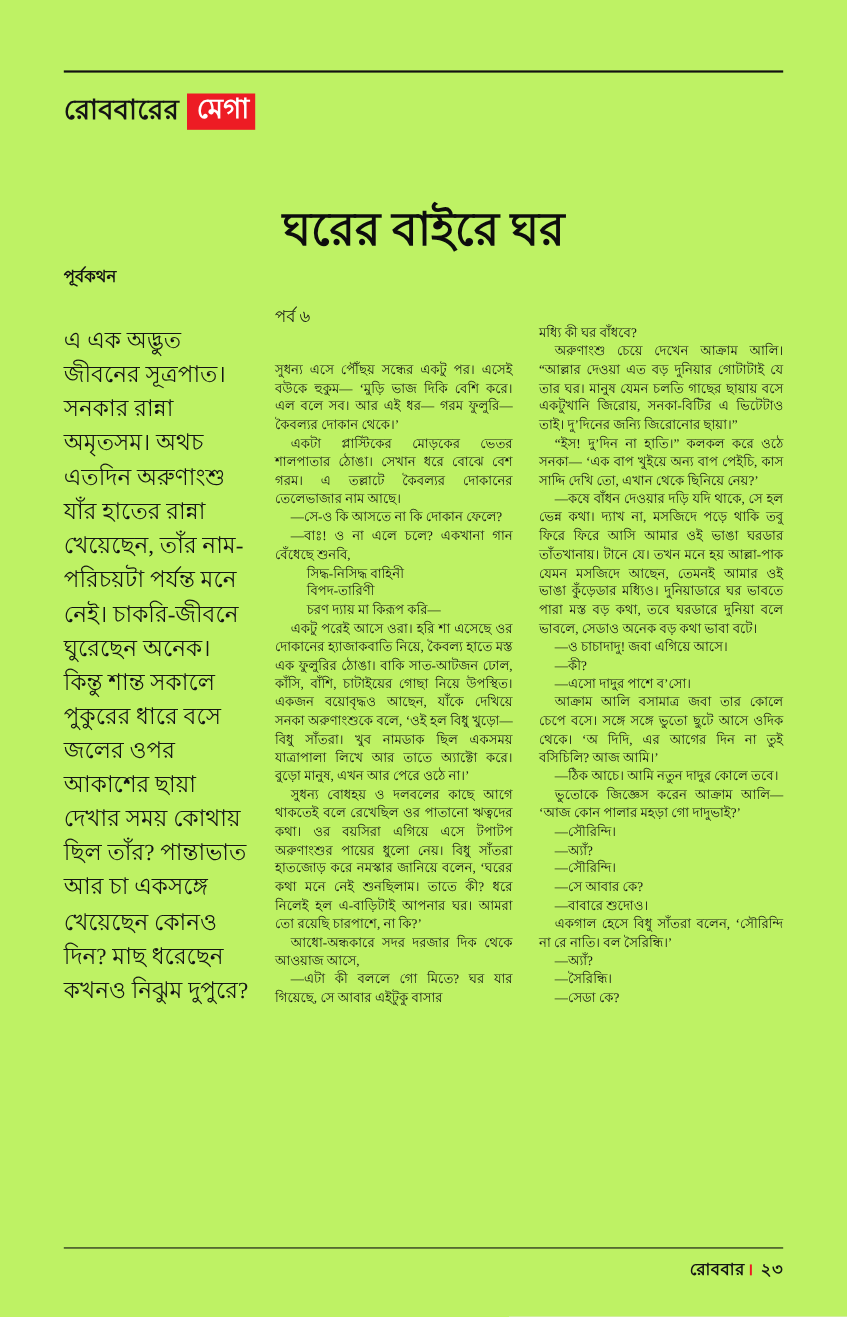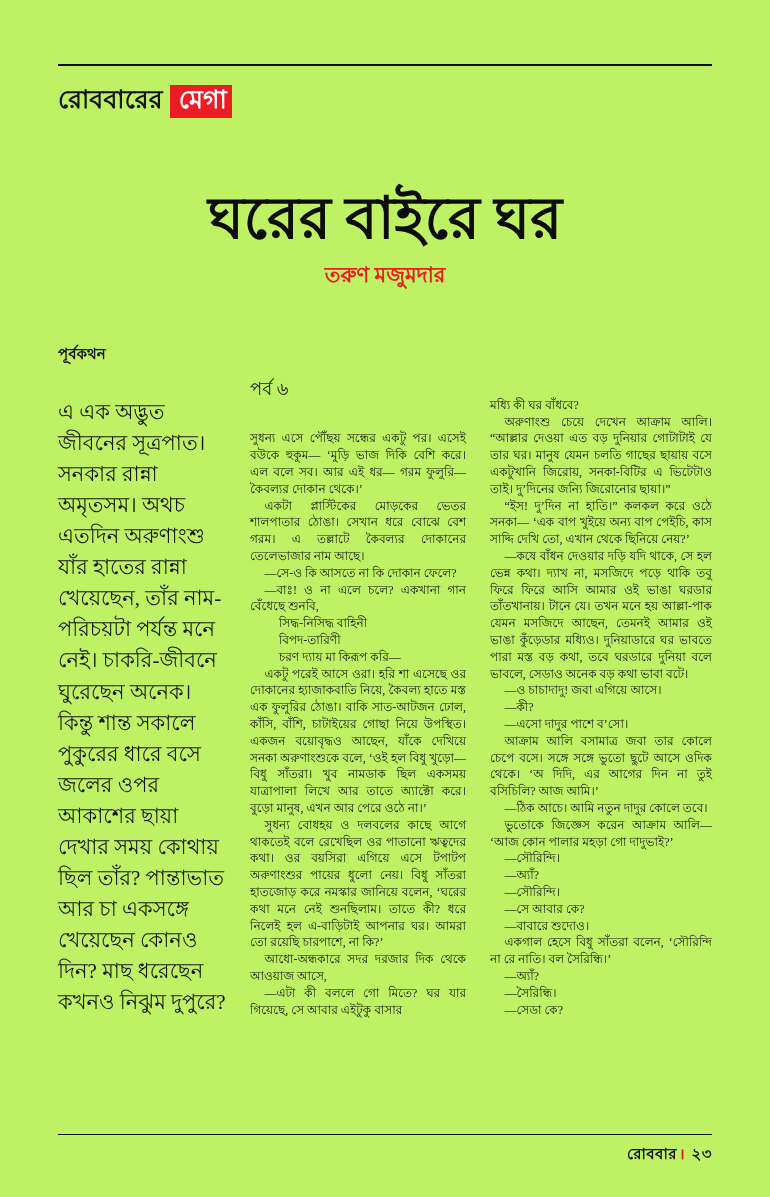--- a/index.html
+++ b/index.html
@@ -29,21 +29,21 @@
   }
   .brand-red{
     background:var(--accent,#ed1c24);
     color:#fff;
     padding:1px 5px 5px 9px;
     line-height:1.1;
     display:inline-block;
   }
   .title{
     text-align:center;
-    font-size:58px;
+    font-size:42px;
     line-height:1.1;
     font-weight:bold;
     margin:64px 0 6px 0;
     color:#0d0d0d;
   }
   .author{
     text-align:center;
     color:var(--accent,#ed1c24);
     font-size:21px;
     font-weight:bold;
@@ -56,21 +56,21 @@
   }
   .col-left{width:168px;flex:none;}
   .col-mid{width:216px;flex:none;}
   .col-right{flex:1;}
   .col-heading{
     font-size:15px;
     font-weight:bold;
     margin:0 0 30px 0;
   }
   .part-label{
-    font-size:18px;
+    font-size:15px;
     margin:2px 0 28px 0;
   }
   .intro-text{
     font-size:21px;
     line-height:1.48;
     text-align:left;
   }
   .small-text{
     font-size:12px;
     line-height:1.4;
@@ -108,21 +108,20 @@
 
   <div class="top-rule"></div>
 
   <div class="masthead">
     <span class="brand-black">রোববারের</span>
     <span class="brand-red">মেগা</span>
   </div>
 
   <h1 class="title">ঘরের বাইরে ঘর</h1>
 
-  <div class="author">তরুণ মজুমদার</div>
 
   <div class="columns">
 
     <div class="col-left">
       <div class="col-heading">পূর্বকথন</div>
       <div class="intro-text">এ এক অদ্ভুত জীবনের সূত্রপাত। সনকার রান্না অমৃতসম। অথচ এতদিন অরুণাংশু যাঁর হাতের রান্না খেয়েছেন, তাঁর নাম-পরিচয়টা পর্যন্ত মনে নেই। চাকরি-জীবনে ঘুরেছেন অনেক। কিন্তু শান্ত সকালে পুকুরের ধারে বসে জলের ওপর আকাশের ছায়া দেখার সময় কোথায় ছিল তাঁর? পান্তাভাত আর চা একসঙ্গে খেয়েছেন কোনও দিন? মাছ ধরেছেন কখনও নিঝুম দুপুরে?</div>
     </div>
 
     <div class="col-mid small-text">
       <div class="part-label">পর্ব ৬</div>

